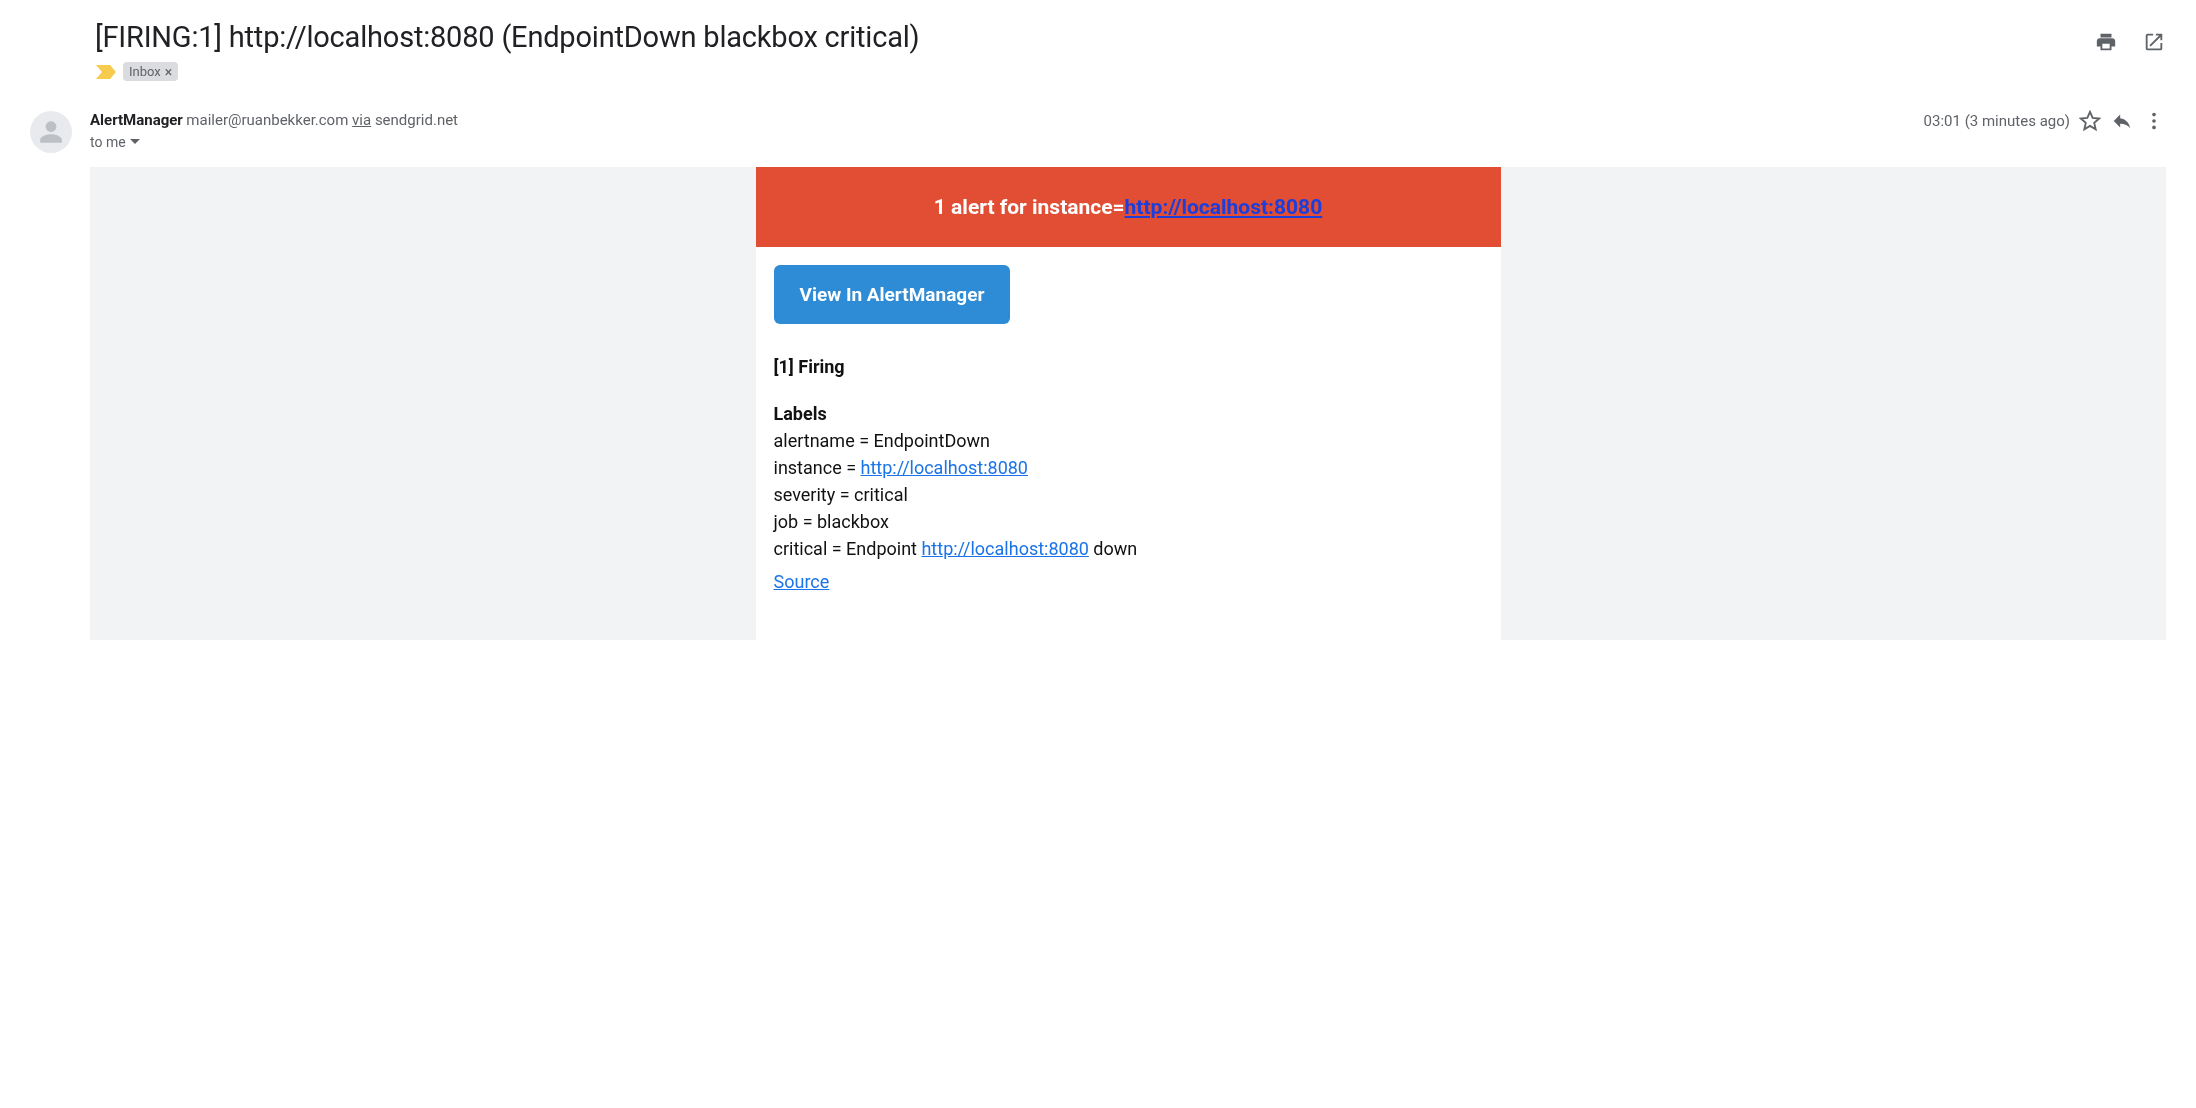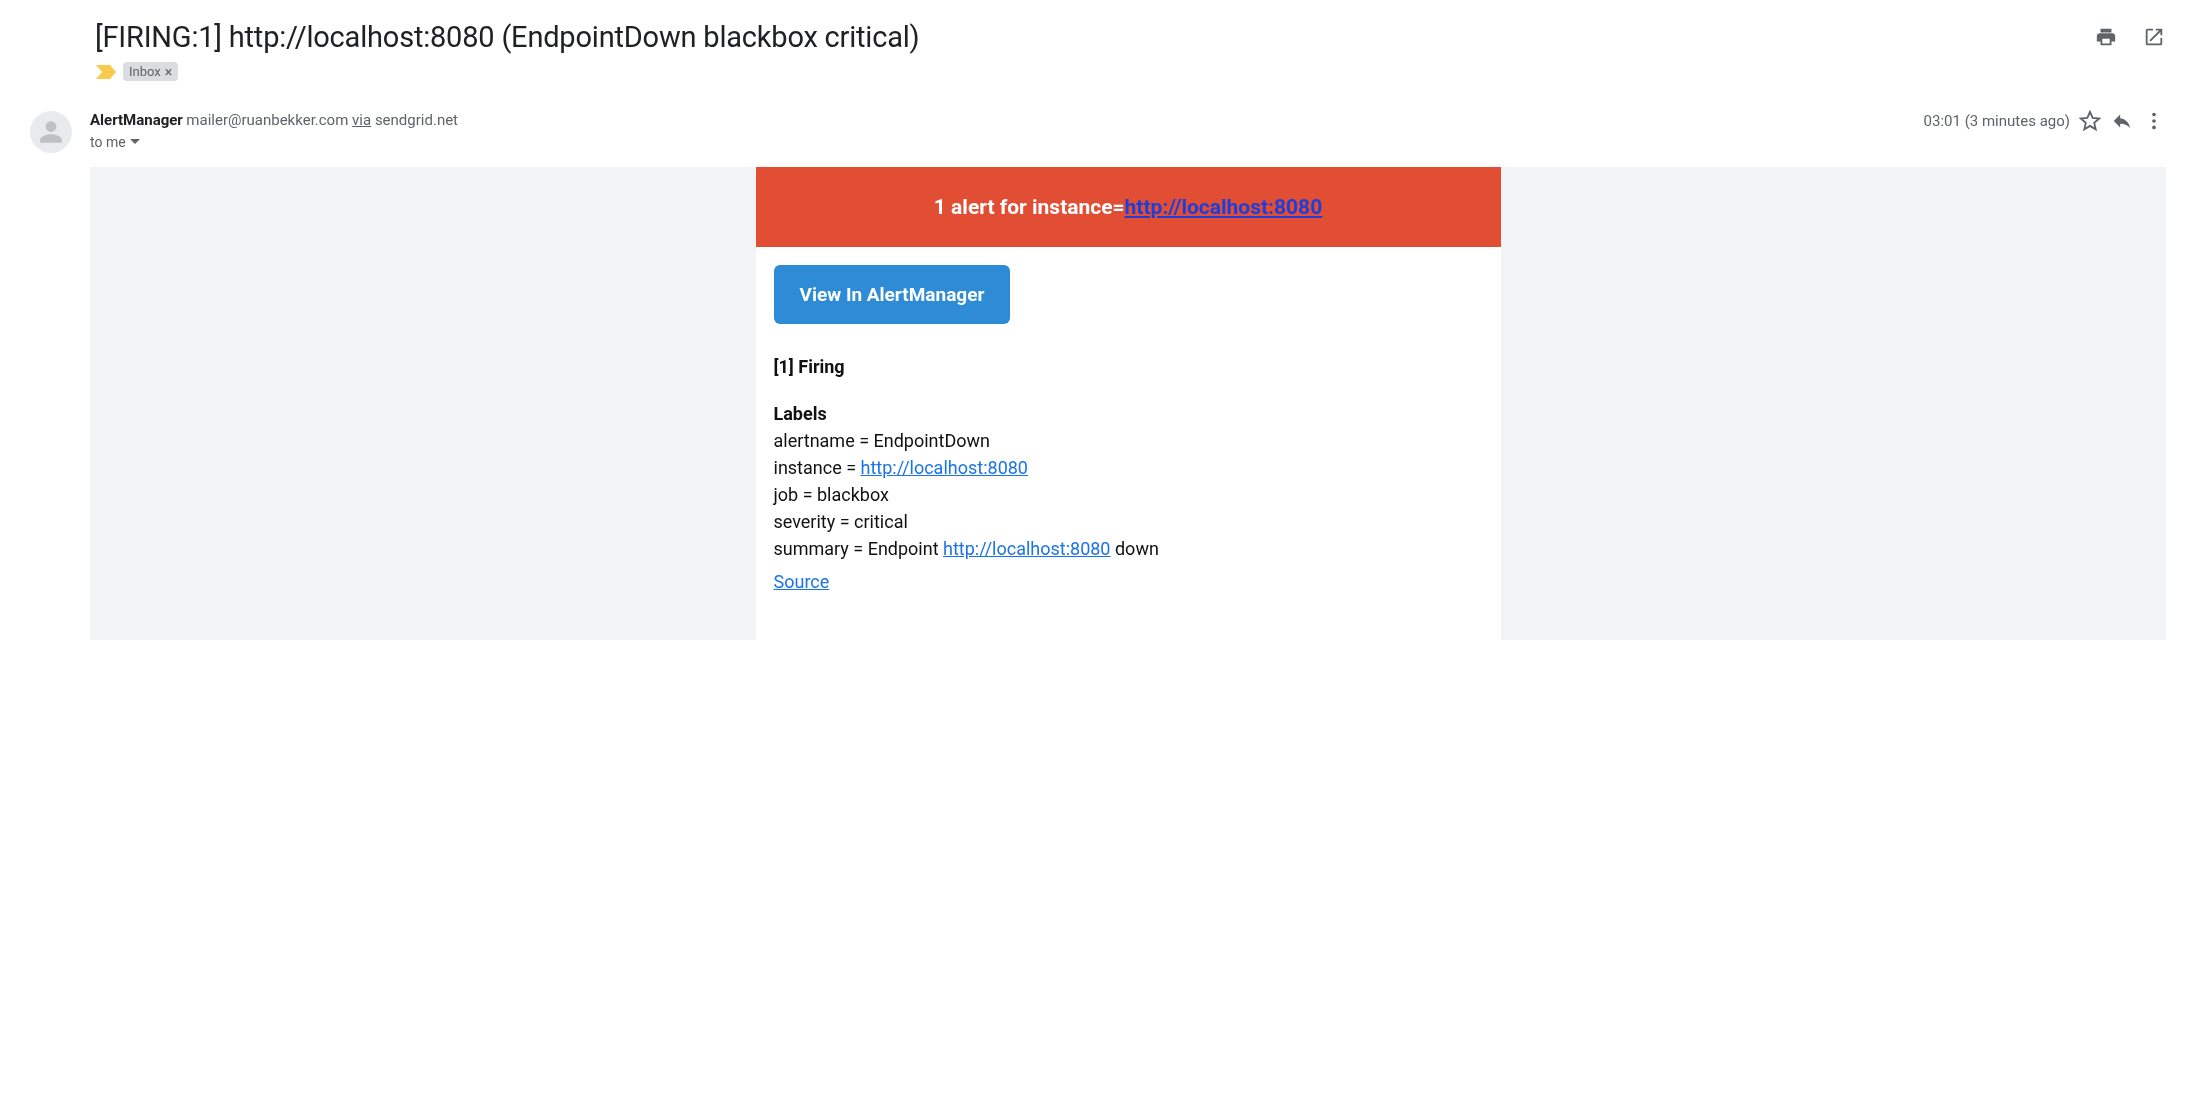--- a/index.html
+++ b/index.html
@@ -5,21 +5,21 @@
   * { box-sizing: border-box; margin: 0; padding: 0; }
   body {
     font-family: -apple-system, BlinkMacSystemFont, "Segoe UI", Roboto, Arial, sans-serif;
     background: #fff;
     color: #202124;
     font-size: 14px;
   }
   .container { width: 100%; padding: 20px 30px; }
   .header-row {
     display: flex;
-    align-items: center;
+    align-items: flex-end;
     justify-content: space-between;
     margin-bottom: 8px;
     padding-left: 65px;
     gap: 36px;
   }
   .subject {
     font-size: 29px;
     font-weight: 400;
     color: #202124;
     letter-spacing: -0.2px;
@@ -218,28 +218,28 @@
           <div class="section-heading">[1] Firing</div>
 
           <div class="kv-heading">Labels</div>
           <div class="kv-line">
             <span>alertname = </span><span>EndpointDown</span>
           </div>
           <div class="kv-line">
             <span>instance = </span><a href="#">http://localhost:8080</a>
           </div>
           <div class="kv-line">
+            <span>severity = </span><span>critical</span>
+          </div>
+          <div class="kv-line">
             <span>job = </span><span>blackbox</span>
           </div>
-          <div class="kv-line">
-            <span>severity = </span><span>critical</span>
-          </div>
-
-          <div class="kv-line">
-            <span>summary = Endpoint </span><a href="#">http://localhost:8080</a><span> down</span>
+
+          <div class="kv-line">
+            <span>critical = Endpoint </span><a href="#">http://localhost:8080</a><span> down</span>
           </div>
           <a href="#" class="src-link">Source</a>
         </div>
       </div>
     </div>
   </div>
 
 </div>
 
 </body></html>

